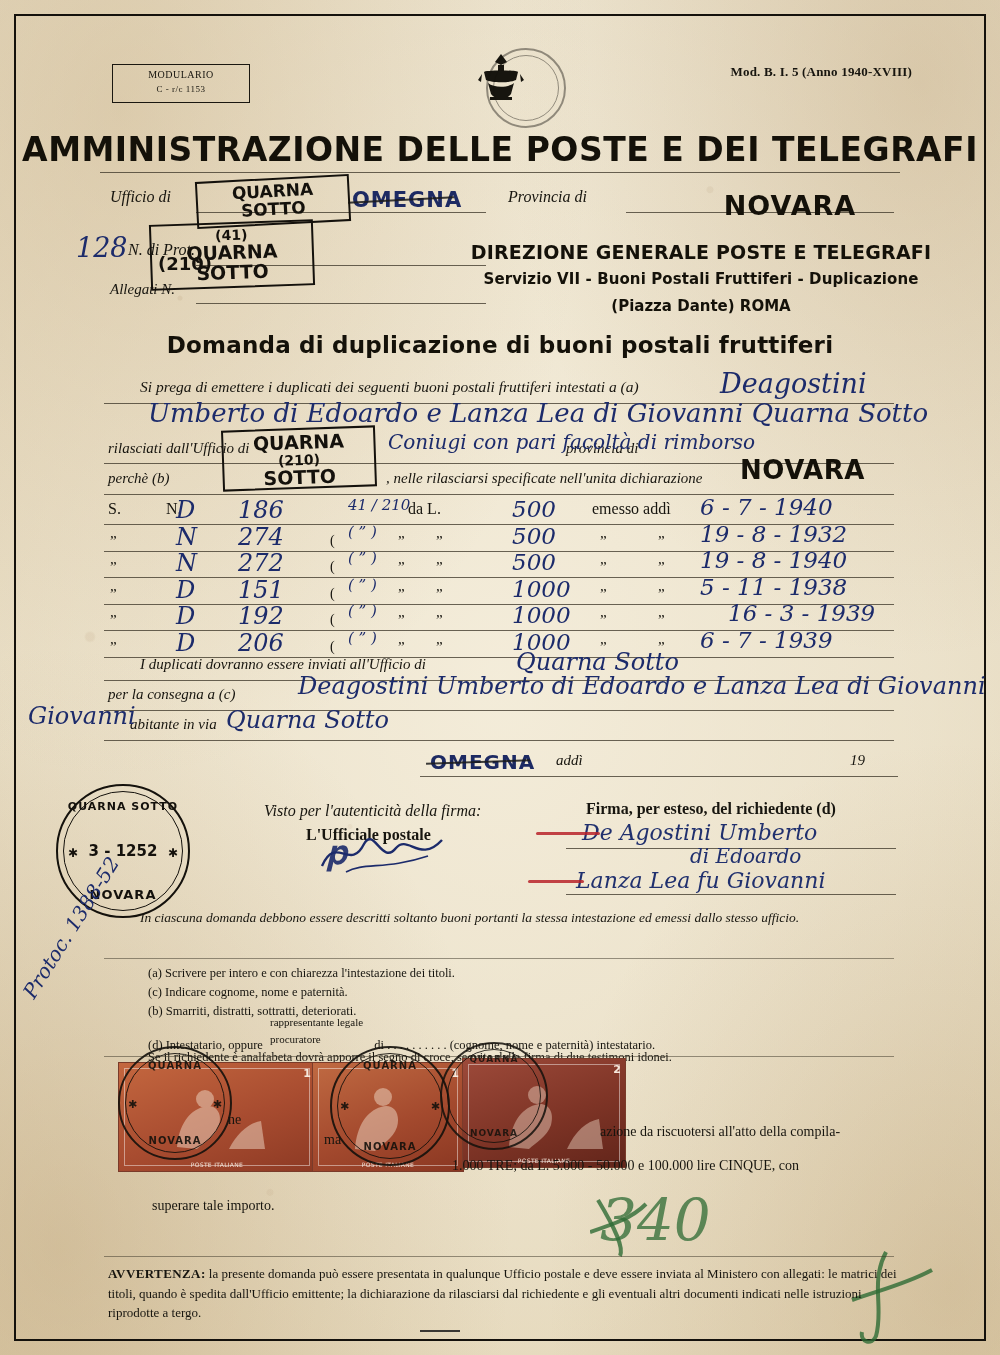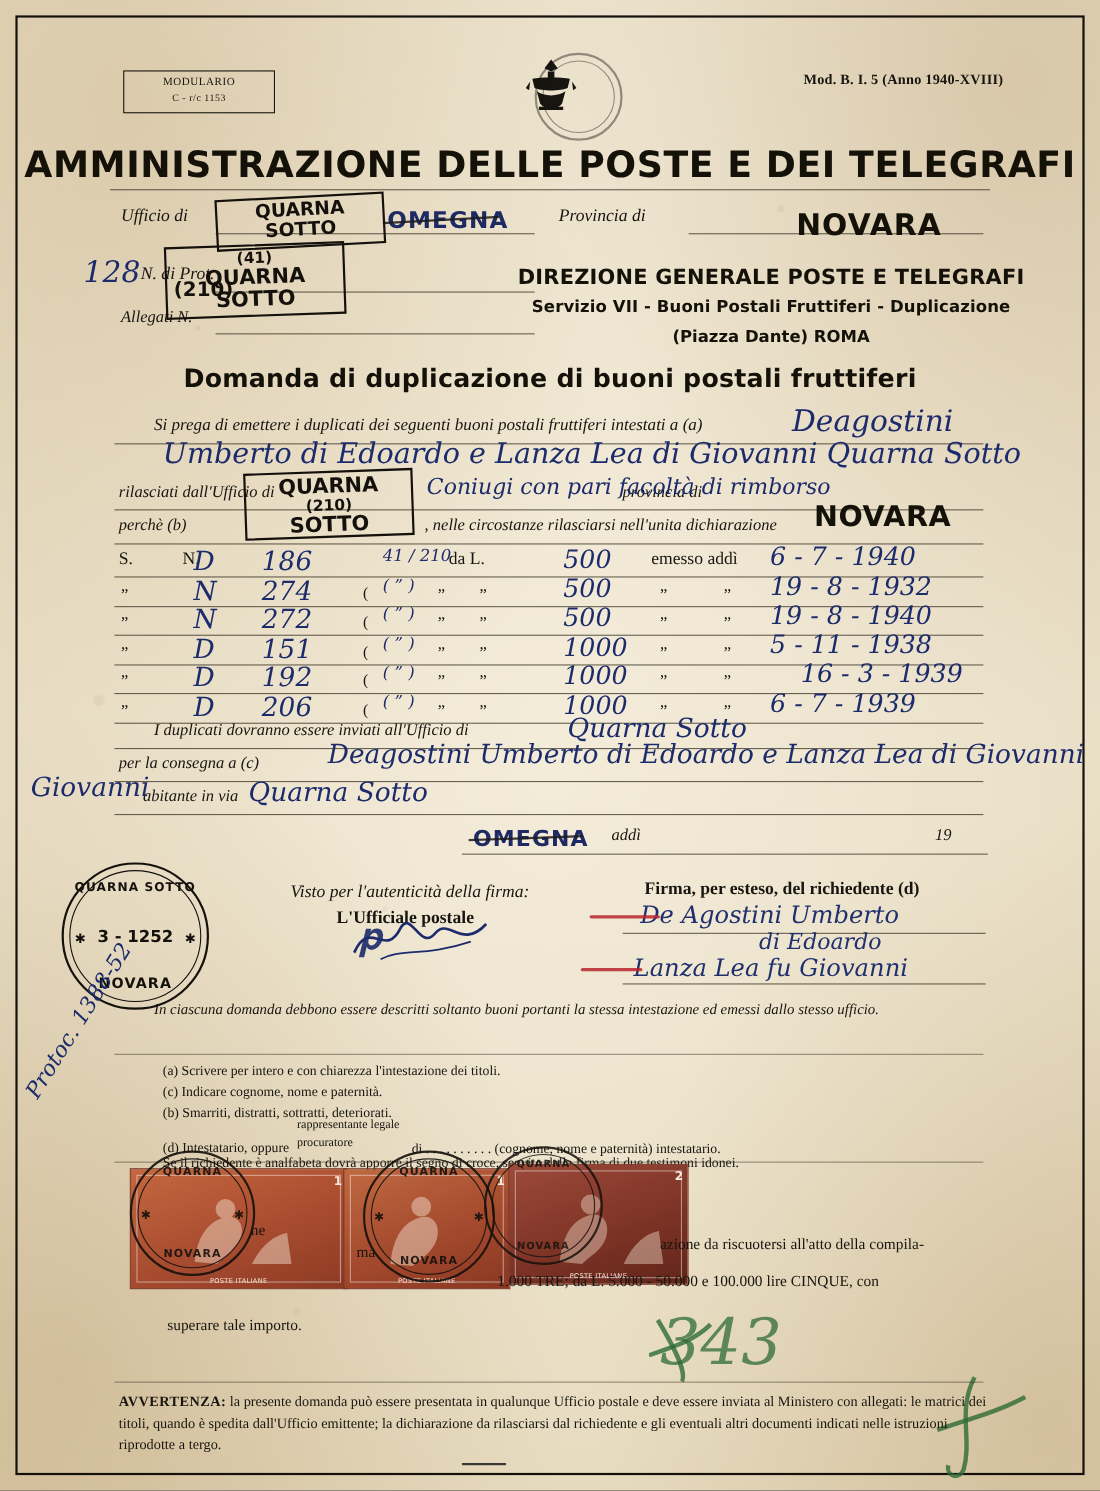--- a/index.html
+++ b/index.html
@@ -185,21 +185,21 @@
     <div class="abs pr lbl2" style="left:566px;top:440px;">provincia di</div>
     <div class="abs hw" style="left:388px;top:430px;font-size:20px;">Coniugi con pari facoltà di rimborso</div>
 
     <div class="rect-stamp" style="left:222px;top:428px;width:150px;height:54px;font-size:19px;padding-top:3px;transform:rotate(-2deg);">
       <div>QUARNA</div>
       <div style="font-size:14px">(210)</div>
       <div>SOTTO</div>
     </div>
 
     <div class="abs pr lbl2" style="left:108px;top:470px;">perchè (b)</div>
-    <div class="abs pr lbl2" style="left:386px;top:470px;">, nelle circostanze rilasciarsi nell'unita dichiarazione</div>
+    <div class="abs pr lbl2" style="left:386px;top:470px;">, nelle rilasciarsi specificate nell'unita dichiarazione</div>
     <div class="rule" style="left:104px;top:494px;width:790px;"></div>
     <div class="abs" style="left:740px;top:455px;font-family:'DejaVu Sans',sans-serif;font-weight:700;font-size:26px;color:#141109;letter-spacing:.5px;">NOVARA</div>
 
     <div class="abs pr tbl-row" style="left:108px;top:500px;">S.</div>
     <div class="abs pr tbl-row" style="left:166px;top:500px;">N.</div>
     <div class="abs pr tbl-row" style="left:408px;top:500px;">da L.</div>
     <div class="abs pr tbl-row" style="left:592px;top:500px;">emesso addì</div>
 
     <div id="table-rows">
         <div class="abs hw" style="left: 176px; top: 496px; font-size: 24px;">D</div>
@@ -392,21 +392,21 @@
       <div style="position:absolute;left:0;right:0;top:10px;font-size:9px;letter-spacing:1px;">QUARNA</div>
       <div style="position:absolute;left:0;right:0;bottom:10px;font-size:9px;letter-spacing:1px;">NOVARA</div>
     </div>
 
     <div class="abs pr" style="left:228px;top:1112px;font-size:14px;">ne</div>
     <div class="abs pr" style="left:324px;top:1132px;font-size:14px;">ma</div>
     <div class="abs pr" style="left:600px;top:1124px;font-size:14px;">azione da riscuotersi all'atto della compila-</div>
     <div class="abs pr" style="left:452px;top:1158px;font-size:14px;">1.000 TRE; da L. 5.000 - 50.000 e 100.000 lire CINQUE, con</div>
     <div class="abs pr" style="left:152px;top:1198px;font-size:14px;">superare tale importo.</div>
 
-    <div class="abs green" style="left:600px;top:1186px;font-size:58px;font-style:italic;opacity:.75;">343</div>
+    <div class="abs green" style="left:600px;top:1186px;font-size:58px;font-style:italic;opacity:.75;">340</div>
     <svg class="abs" style="left:590px;top:1190px;" width="120" height="70">
       <path d="M8 10 C26 40 34 58 30 66" stroke="#2e6b34" stroke-width="4" fill="none" opacity=".8"></path>
       <path d="M0 42 C24 34 42 28 56 14" stroke="#2e6b34" stroke-width="4" fill="none" opacity=".8"></path>
     </svg>
     <svg class="abs" style="left:840px;top:1246px;" width="110" height="100">
       <path d="M46 6 C30 36 44 62 36 90 C32 100 20 96 22 86" stroke="#2e6b34" stroke-width="4" fill="none" opacity=".8"></path>
       <path d="M12 54 C40 44 66 38 92 24" stroke="#2e6b34" stroke-width="4" fill="none" opacity=".8"></path>
     </svg>
 
     <div class="rule" style="left:104px;top:1256px;width:790px;opacity:.5;"></div>

